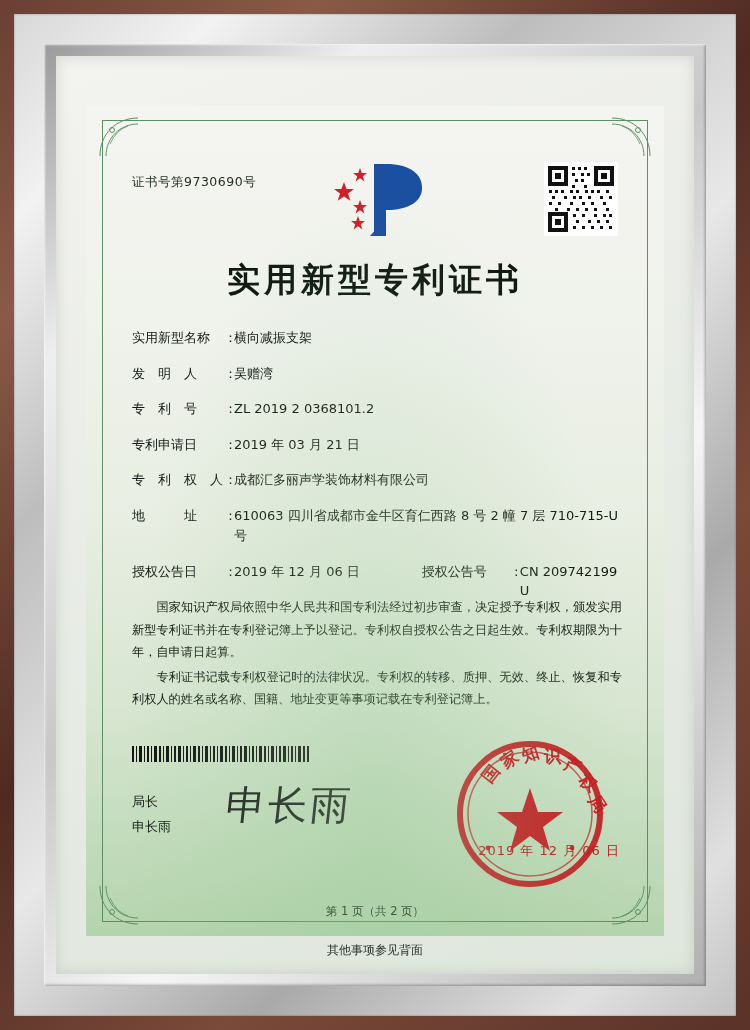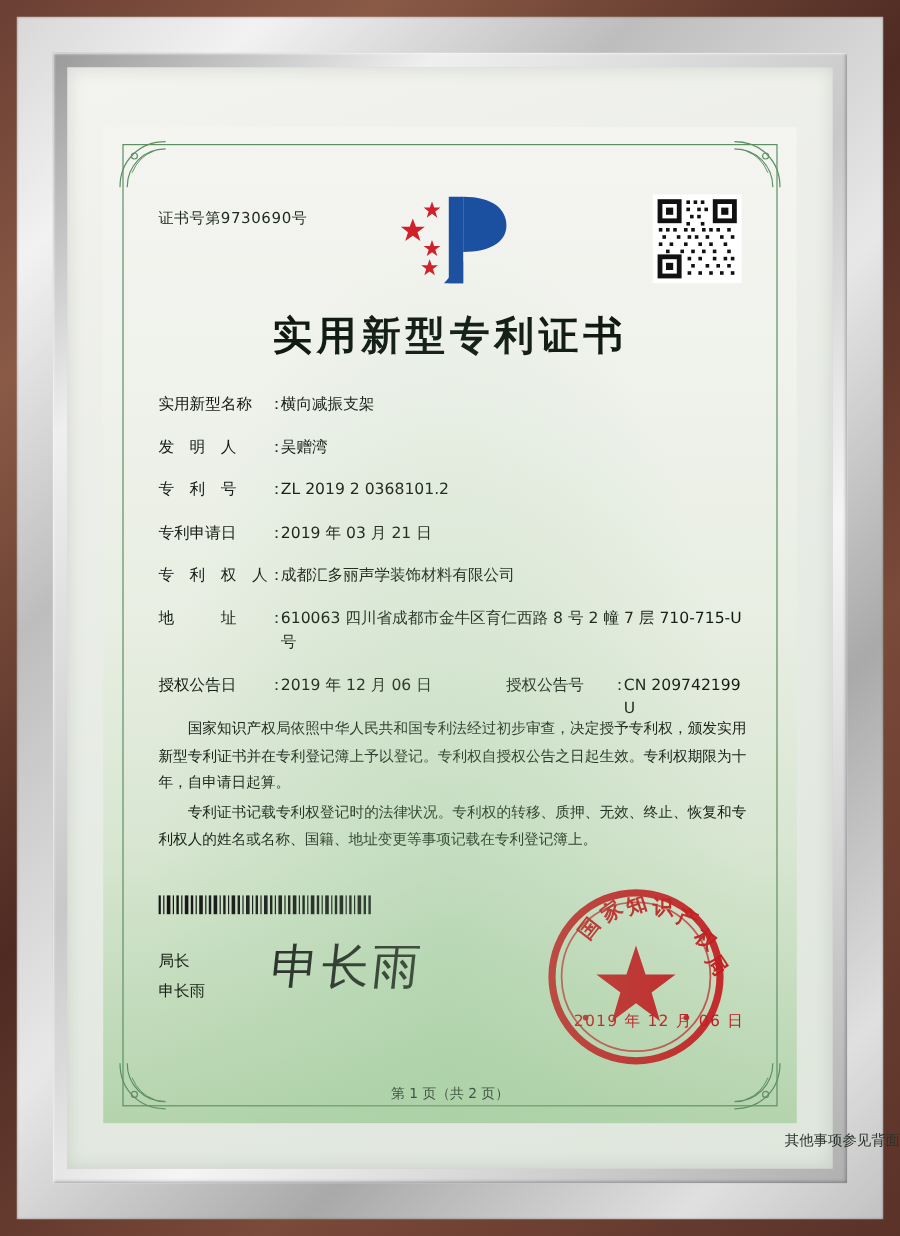--- a/index.html
+++ b/index.html
@@ -144,21 +144,21 @@
   }
 
   
   .page-no {
     position: absolute; left: 0; right: 0; top: 798px;
     text-align: center; font-size: 11.5px; color: #1a261a;
   }
   .footnote {
     position: absolute; left: 0; right: 0;
     top: 942px;
-    text-align: right; font-size: 12px; color: #2a332a;
+    text-align: center; font-size: 12px; color: #2a332a;
   }
 </style>
 </head>
 <body>
 
 <div class="frame-outer"></div>
 <div class="frame-mid"></div>
 <div class="frame-inner-bevel"></div>
 <div class="mat"></div>
 

